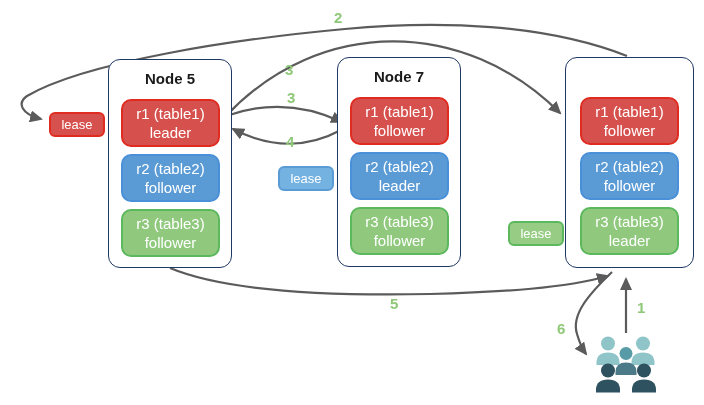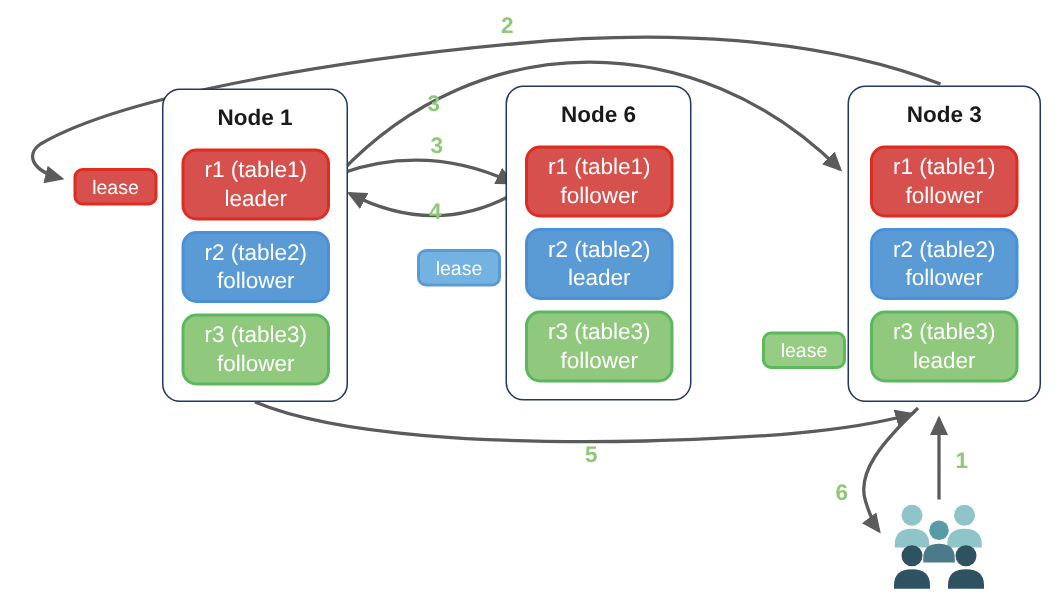--- a/index.html
+++ b/index.html
@@ -74,53 +74,52 @@
       <circle cx="626" cy="353.5" r="6.5" style="fill:var(--people-mid)"></circle>
       <path d="M615.5 375 L615.5 372 Q615.5 362.5 626 362.5 Q636.5 362.5 636.5 372 L636.5 375 Z" style="fill:var(--people-slate)"></path>
       <circle cx="608" cy="370.5" r="7" style="fill:var(--people-dark)"></circle>
       <path d="M596 392.5 L596 390 Q596 379.5 608 379.5 Q620 379.5 620 390 L620 392.5 Z" style="fill:var(--people-dark)"></path>
       <circle cx="644" cy="370.5" r="7" style="fill:var(--people-dark)"></circle>
       <path d="M632 392.5 L632 390 Q632 379.5 644 379.5 Q656 379.5 656 390 L656 392.5 Z" style="fill:var(--people-dark)"></path>
     </g>
   </svg>
 
   <div class="node" style="left:108px; top:59px; width:124px; height:209px;">
-    <div class="node-title">Node 1</div>
+    <div class="node-title">Node 5</div>
     <div class="replica red r1">
       <span>r1 (table1)</span>
       <span>leader</span>
     </div>
     <div class="replica blue r2">
       <span>r2 (table2)</span>
       <span>follower</span>
     </div>
     <div class="replica green r3">
       <span>r3 (table3)</span>
       <span>follower</span>
     </div>
   </div>
 
   <div class="node" style="left:337px; top:57px; width:124px; height:210px;">
-    <div class="node-title">Node 6</div>
+    <div class="node-title">Node 7</div>
     <div class="replica red r1">
       <span>r1 (table1)</span>
       <span>follower</span>
     </div>
     <div class="replica blue r2">
       <span>r2 (table2)</span>
       <span>leader</span>
     </div>
     <div class="replica green r3">
       <span>r3 (table3)</span>
       <span>follower</span>
     </div>
   </div>
 
   <div class="node" style="left:565px; top:57px; width:129px; height:211px;">
-    <div class="node-title">Node 3</div>
     <div class="replica red r1" style="left:14px;">
       <span>r1 (table1)</span>
       <span>follower</span>
     </div>
     <div class="replica blue r2" style="left:14px;">
       <span>r2 (table2)</span>
       <span>follower</span>
     </div>
     <div class="replica green r3" style="left:14px;">
       <span>r3 (table3)</span>

